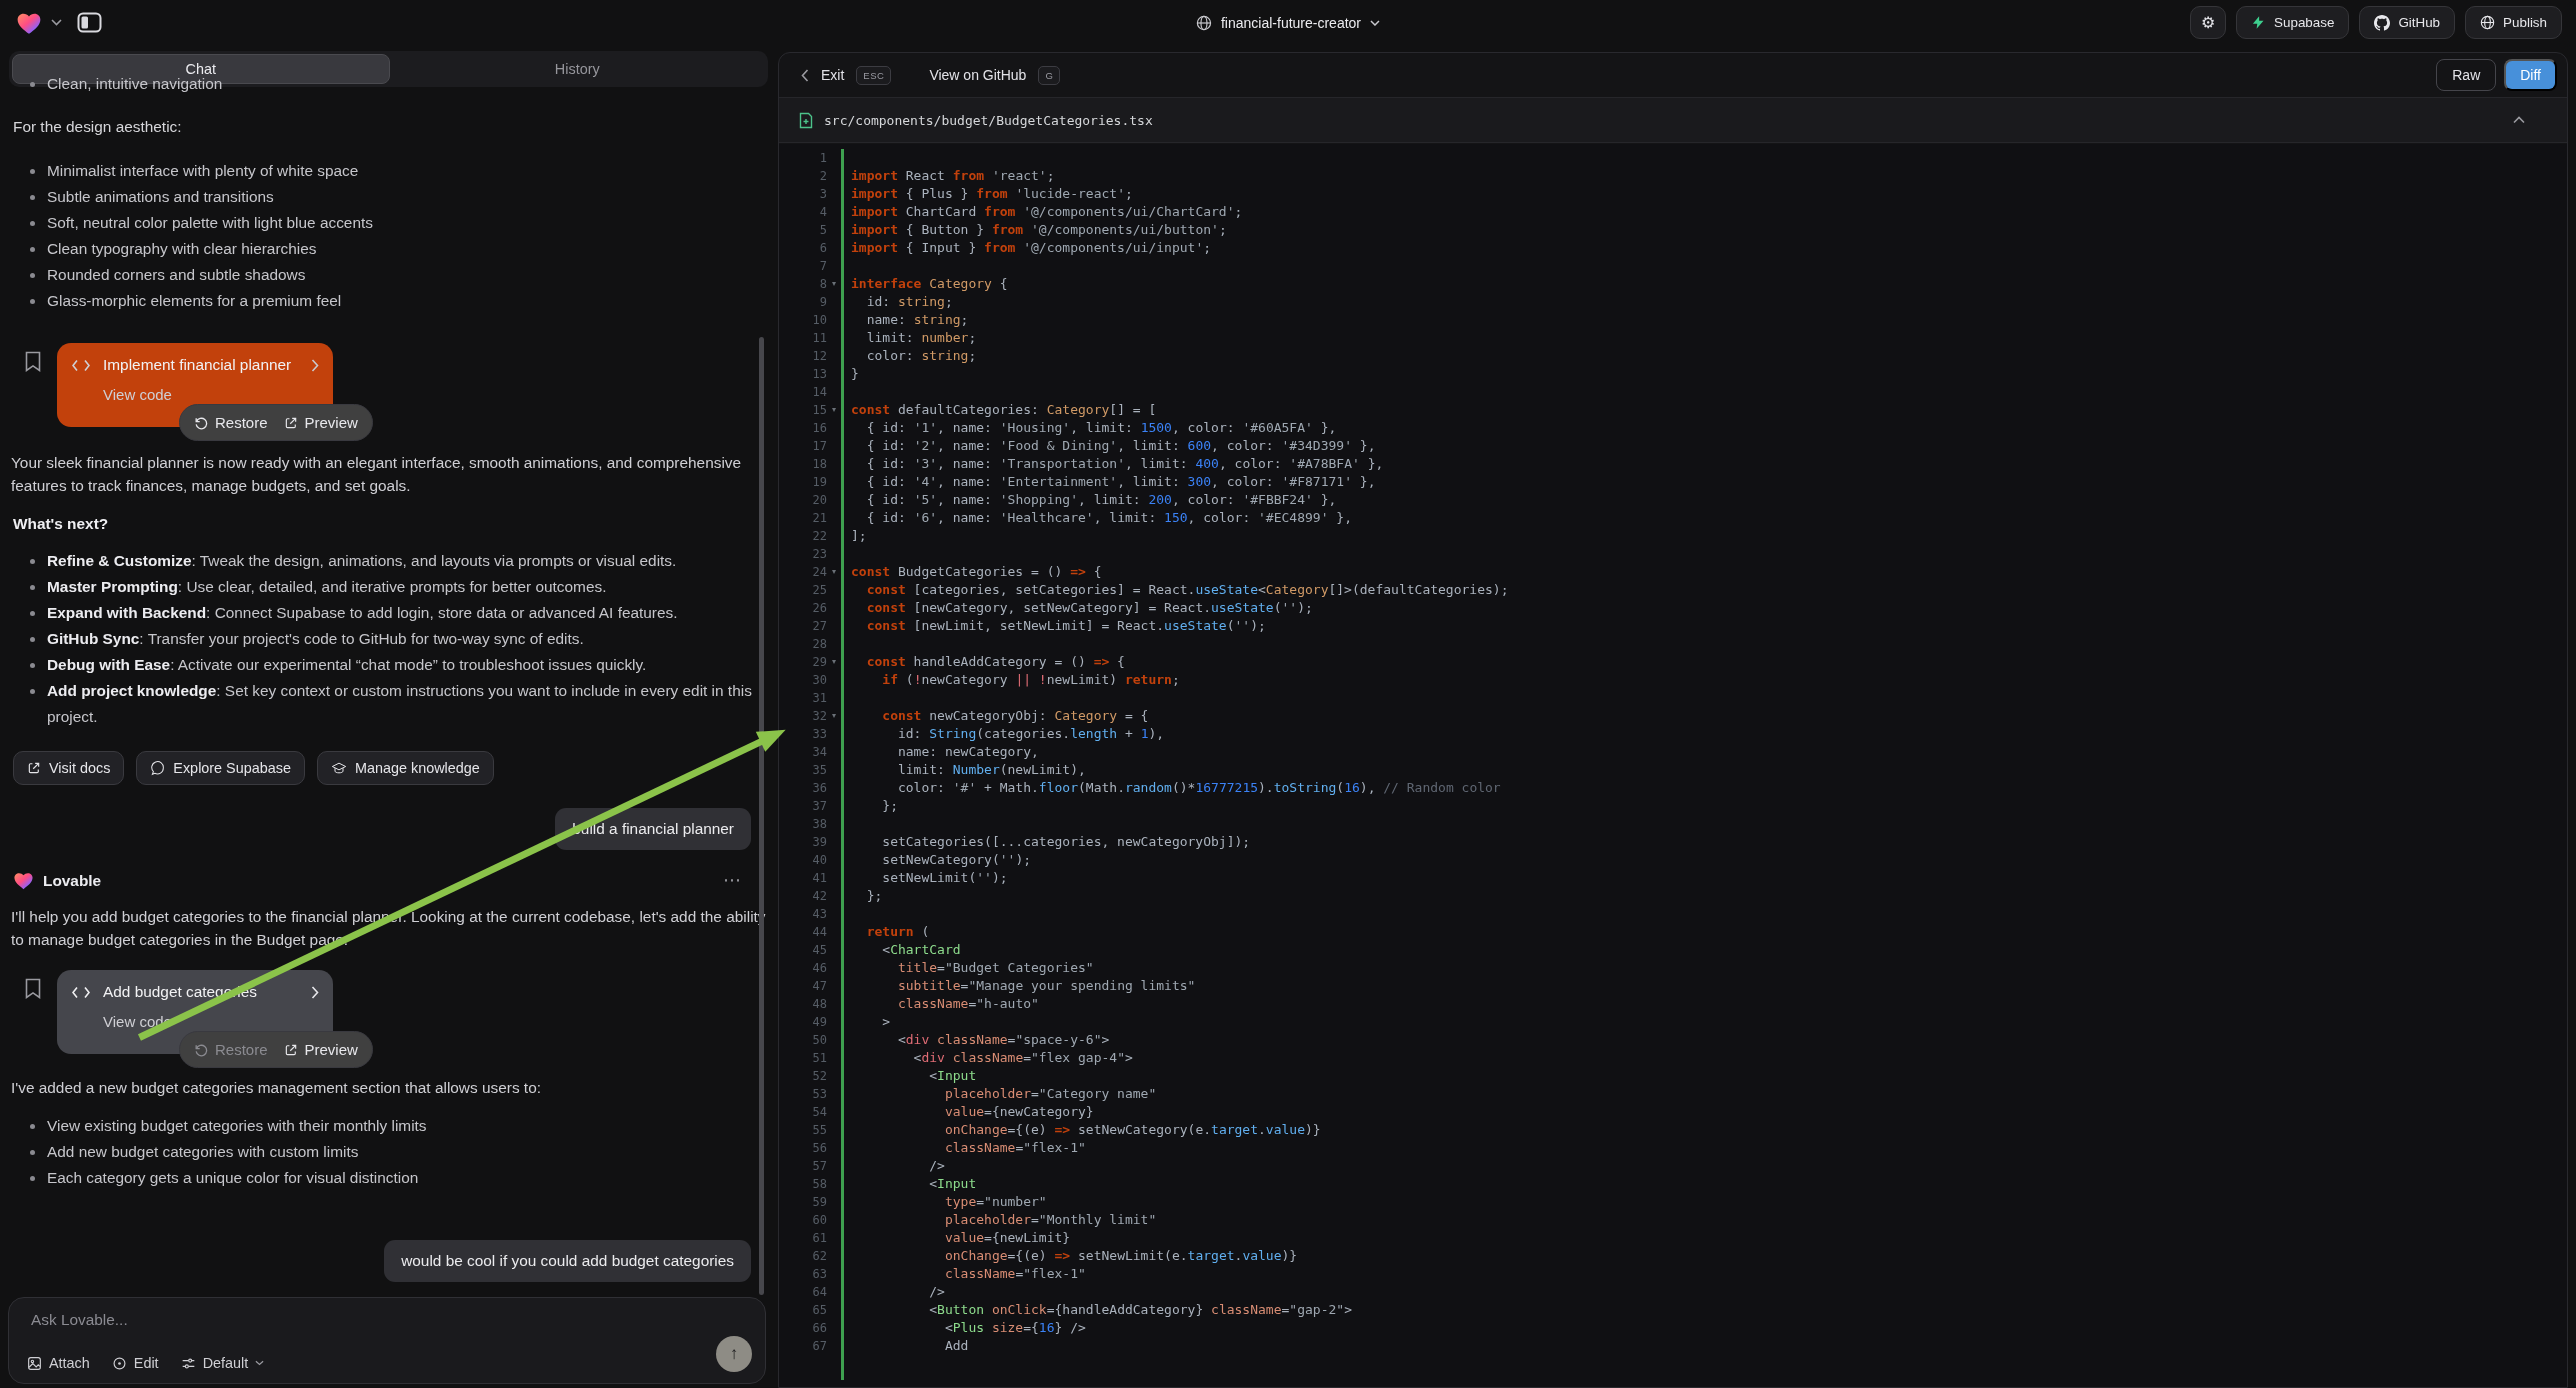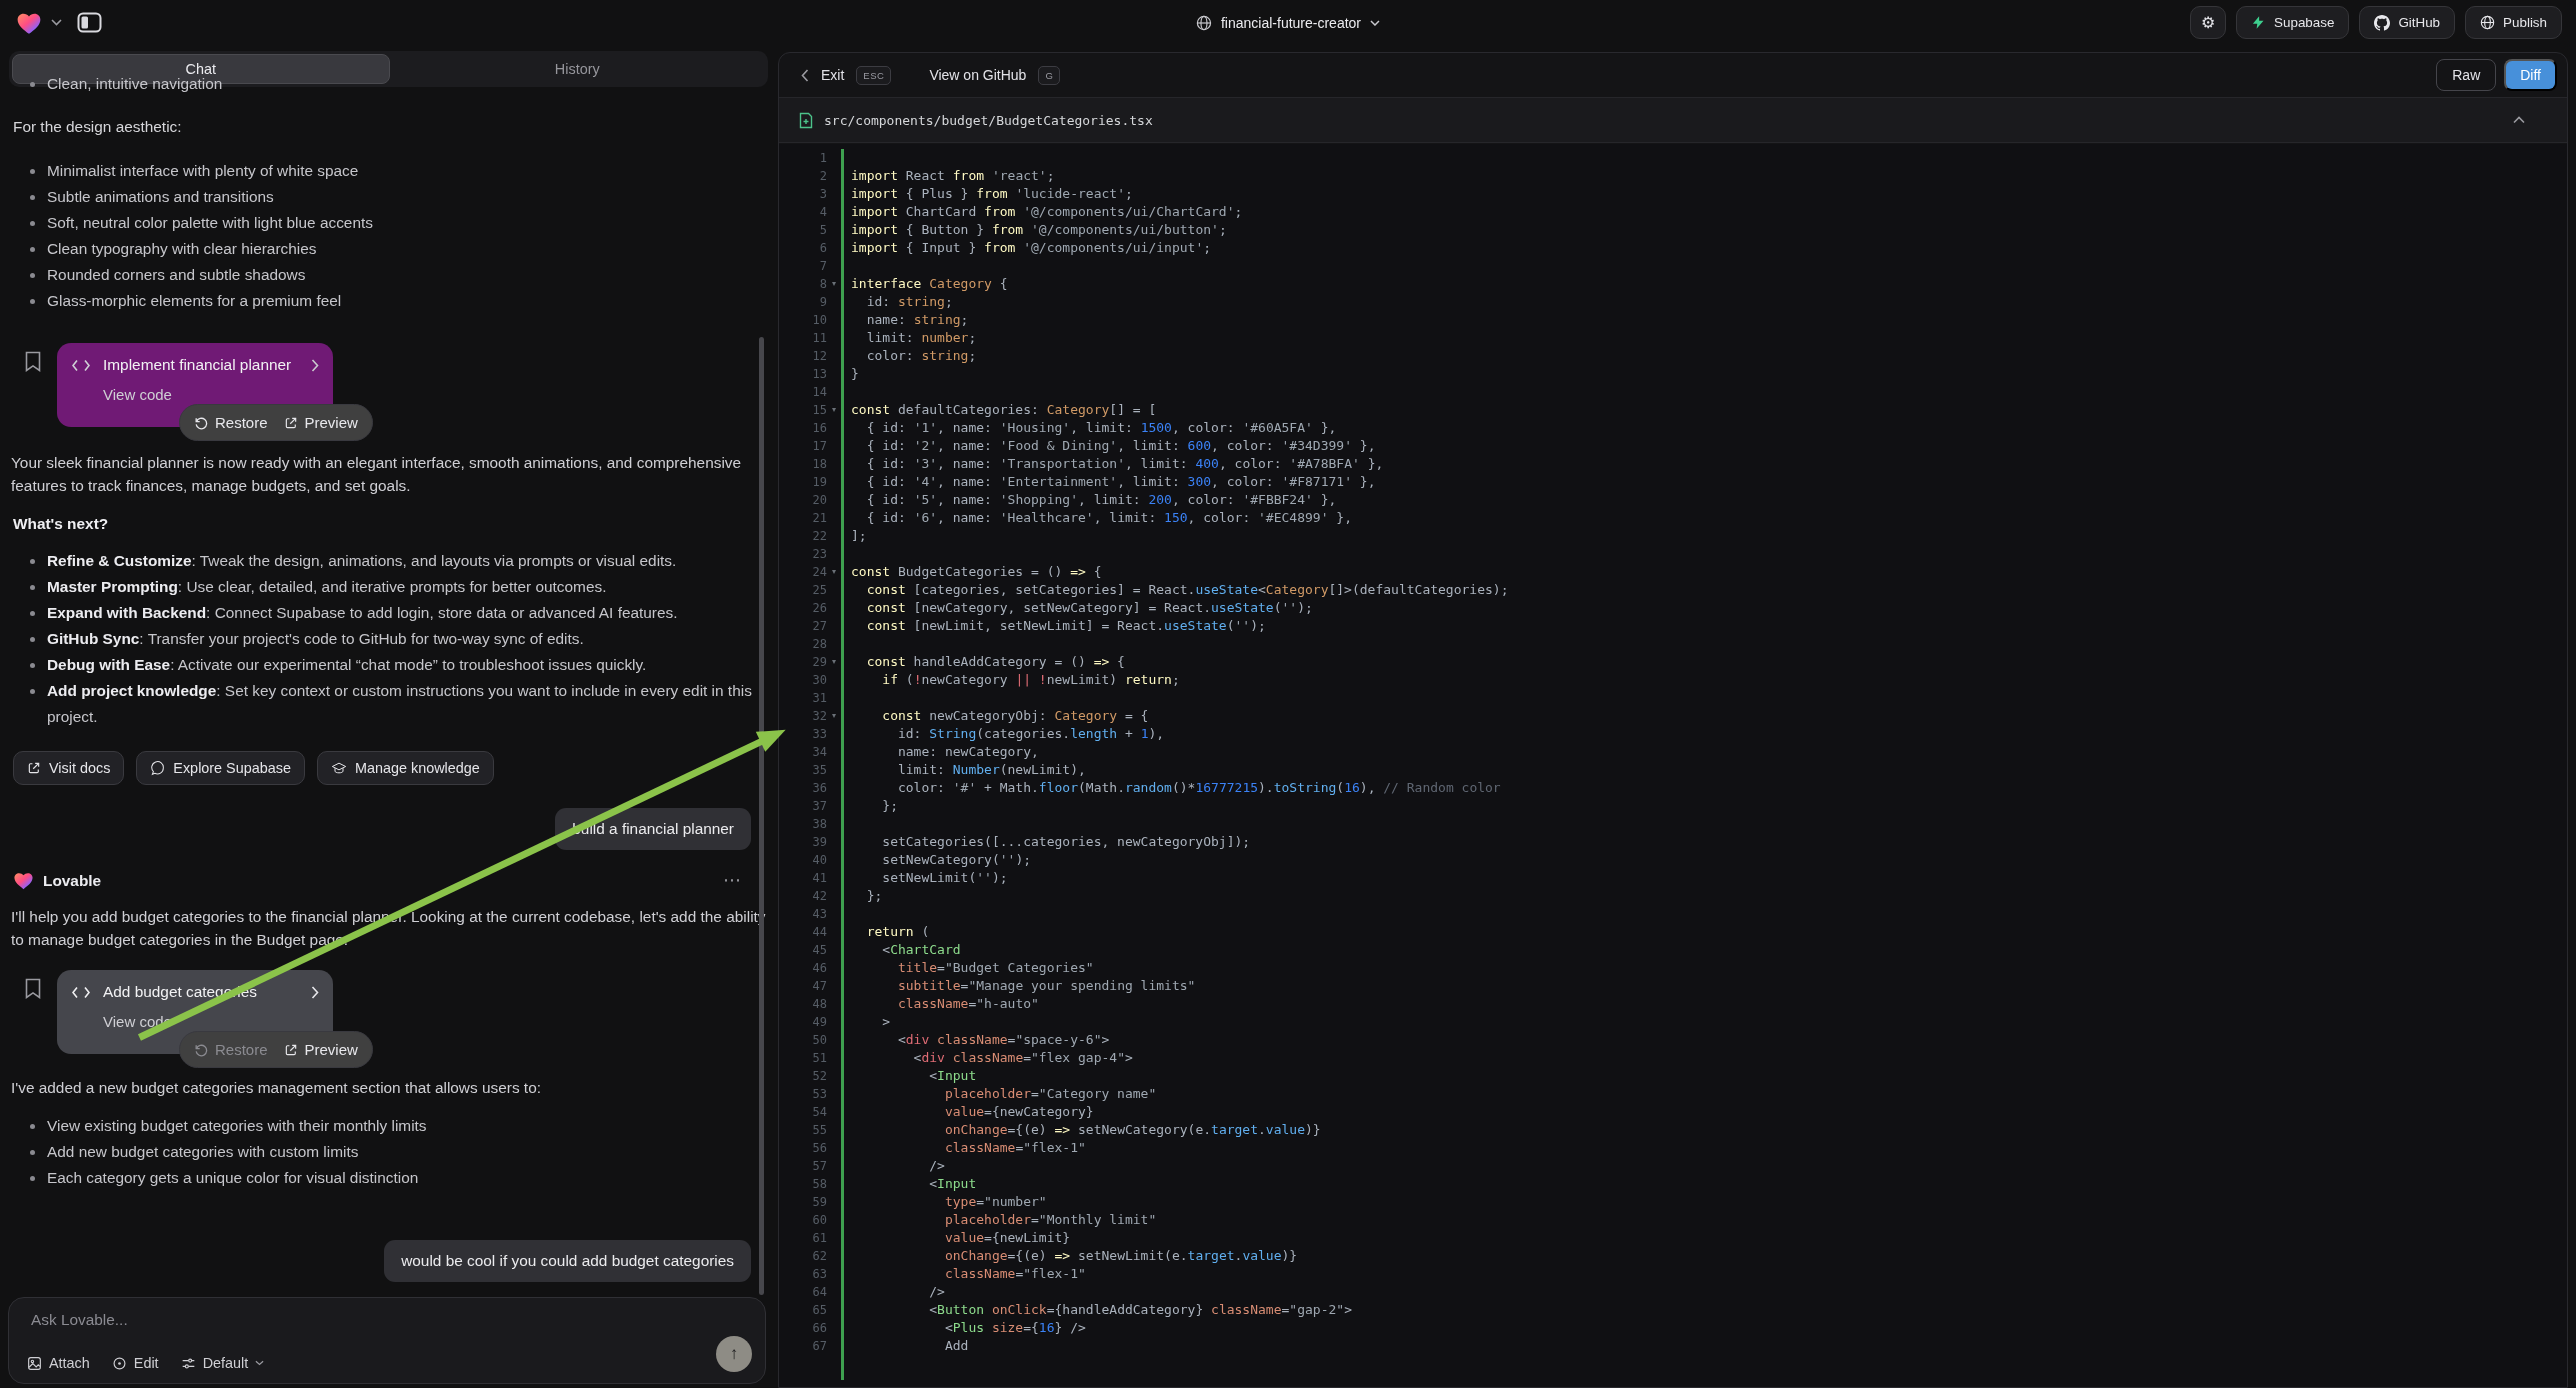--- a/index.html
+++ b/index.html
@@ -29,21 +29,21 @@
   .para{position:absolute;left:11px;width:757px;font-size:15.4px;line-height:23px;color:#cfcfd4;}
   .heading{position:absolute;left:13px;font-size:15.4px;color:#d6d6da;}
   .heading.bold{font-weight:bold;color:#efeff2;}
   ul.blist{position:absolute;left:30px;margin:0;padding:0;list-style:none;width:749px;}
   ul.blist li{position:relative;padding-left:17px;font-size:15.4px;line-height:26px;color:#c6c6cb;}
   ul.blist li::before{content:"";position:absolute;left:0;top:10.5px;width:5px;height:5px;
         border-radius:50%;background:#8a8a90;}
   ul.blist li b{color:#ececf0;}
 
   .bookmark{position:absolute;left:24px;width:20px;height:22px;cursor:pointer;}
-  .vcard{position:absolute;left:57px;width:276px;height:84px;border-radius:14px;background:#701a75;
+  .vcard{position:absolute;left:57px;width:276px;height:84px;border-radius:14px;background:#c2410c;
          cursor:pointer;}
   .vcard.hl{background:#45464c;}
   .vcard .row1{position:absolute;left:15px;top:13px;right:14px;display:flex;align-items:center;gap:13px;}
   .vcard .title{font-size:15.4px;color:#f2f2f4;flex:1;white-space:nowrap;}
   .vcard .viewcode{position:absolute;left:46px;top:43px;font-size:15px;color:#cfcfd4;cursor:pointer;}
   .pill{position:absolute;height:37px;background:#404040;border:1px solid #39393f;border-radius:19px;
         display:flex;align-items:center;padding:0 14px;gap:16px;z-index:3;}
   .pill .pbtn{display:flex;align-items:center;gap:7px;font-size:15px;color:#e8e8ec;cursor:pointer;}
   .pill .pbtn.dim{color:#8b8b91;}
 
@@ -93,21 +93,21 @@
   .filebar .collapse{margin-left:auto;margin-right:22px;}
   .codearea{position:absolute;left:0;top:91px;width:100%;height:1246px;background:#101013;}
   .addbar{position:absolute;left:62px;top:5px;width:3px;height:1231px;background:#3ea04f;z-index:2;}
   .codelines{position:absolute;left:0;top:5px;width:100%;}
   .cl{display:flex;height:18px;line-height:18px;font-family:"DejaVu Sans Mono",monospace;
       font-size:13px;color:#aab2bd;white-space:pre;}
   .cl .ln{width:48px;flex:none;text-align:right;color:#565d66;font-size:12px;}
   .cl .fold{width:14px;flex:none;text-align:center;color:#6a7077;font-size:8px;
             font-family:"Liberation Sans",sans-serif;}
   .cl .cd{padding-left:10px;}
-  .kw{color:#fef9c3;} .st{color:#9fa8b2;} .tp{color:#d19a66;} .nu{color:#3b82f6;}
+  .kw{color:#c2410c;font-weight:bold;} .st{color:#9fa8b2;} .tp{color:#d19a66;} .nu{color:#3b82f6;}
   .fn{color:#61afef;} .tg{color:#8ddb8c;} .th{color:#e06c75;} .at{color:#d98d74;}
   .cm{color:#5f6672;} .op{color:#e06c75;}
 
   .arrow-overlay{position:absolute;left:0;top:0;width:2576px;height:1388px;pointer-events:none;z-index:9;}
 </style>
 </head>
 <body>
 
 <div id="app">
 

